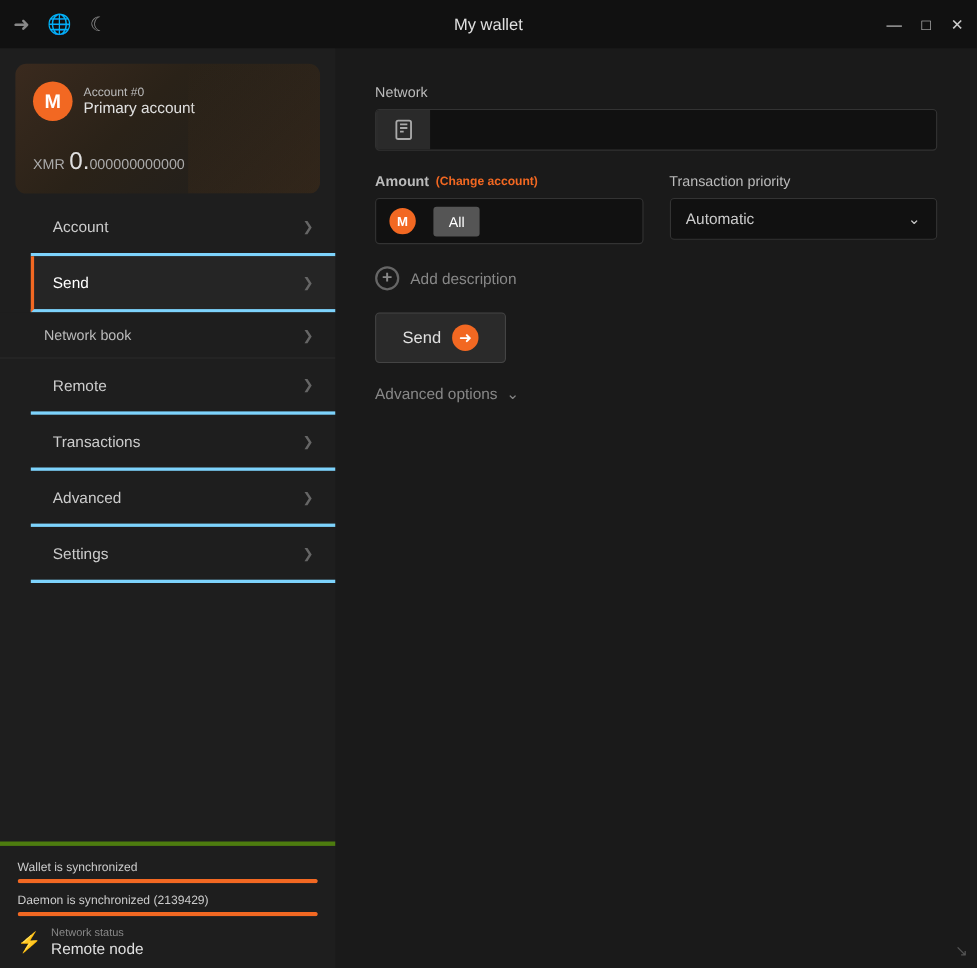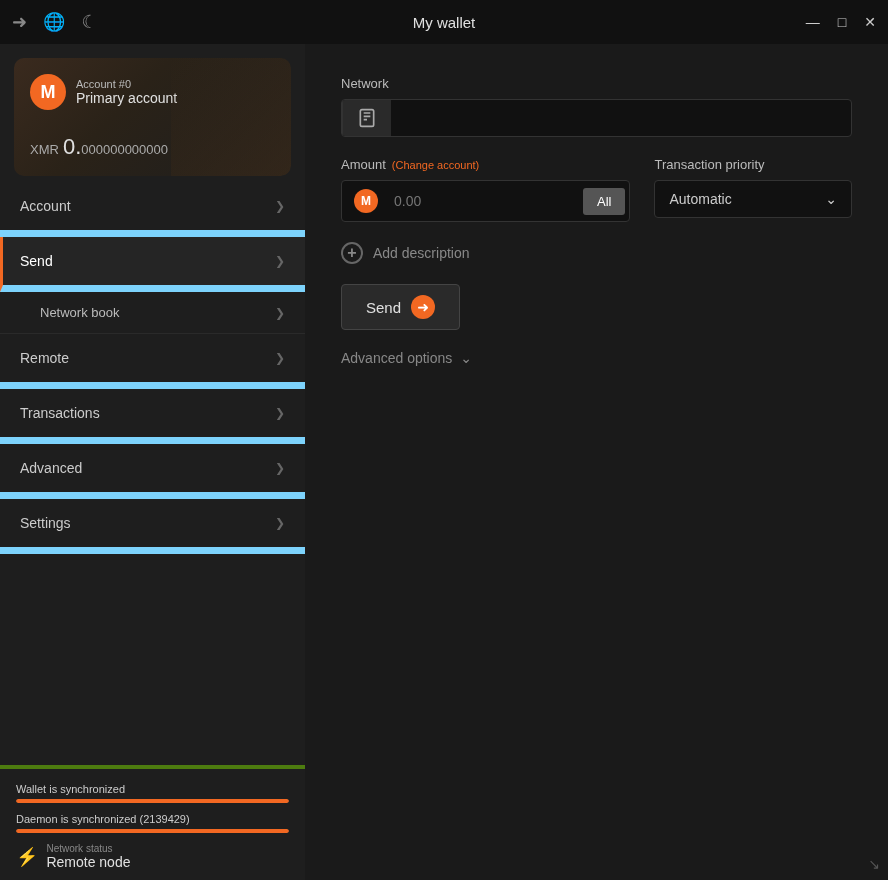--- a/index.html
+++ b/index.html
@@ -144,22 +144,23 @@
       margin-top: 6px;
     }
     .nav-item {
       display: flex;
       align-items: center;
       justify-content: space-between;
       padding: 16px 20px;
       cursor: pointer;
       color: #ccc;
       font-size: 14px;
-      border-bottom: 7px solid #7dd3fc;
+      border-bottom: 3px solid #7dd3fc;
       transition: background 0.15s;
+      margin-left: 28px;
     }
     .nav-item.active {
       background: #252525;
       border-left: 3px solid #f26822;
       padding-left: 17px;
     }
     .nav-item.active .nav-label { color: #fff; }
     .nav-chevron { color: #666; font-size: 12px; }
 
     .nav-sub-item {
@@ -390,20 +391,21 @@
       color: #555;
       font-size: 14px;
       cursor: se-resize;
     }
 
     .amount-label-row {
       display: flex;
       align-items: center;
       gap: 6px;
       margin-bottom: 8px;
+      font-weight: bold;
     }
     .change-account-link {
       font-size: 11px;
       color: #f26822;
       cursor: pointer;
     }
   </style>
 </head>
 <body>
 
@@ -517,21 +519,20 @@
     <div class="amount-section">
       <div class="amount-group">
         <div class="amount-label-row">
           <span class="field-label" style="margin-bottom:0">Amount</span>
           <span class="change-account-link">(Change account)</span>
         </div>
         <div class="amount-input-row">
           <div class="amount-icon">
             <div class="monero-small">M</div>
           </div>
-          <input class="amount-input" type="text" placeholder="0.00" style="">
           <button class="all-btn">All</button>
         </div>
       </div>
       <div class="priority-group">
         <div class="field-label">Transaction priority</div>
         <div class="priority-select">
           <span>Automatic</span>
           <span>⌄</span>
         </div>
       </div>

